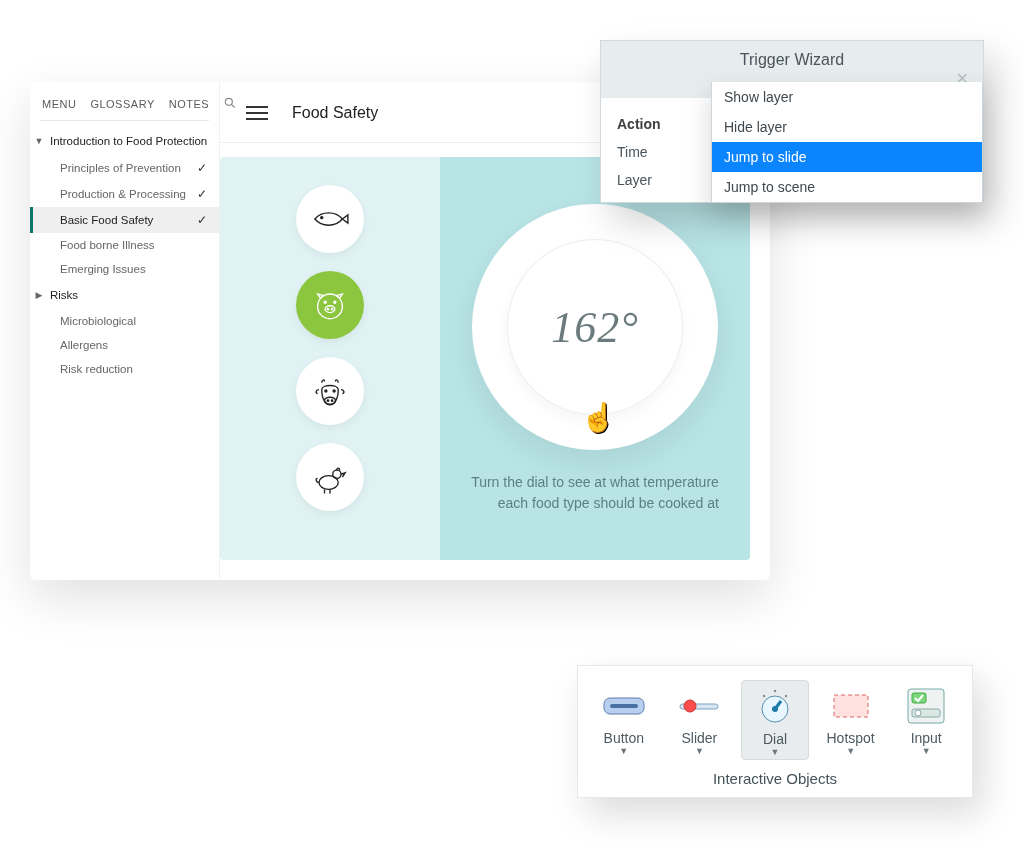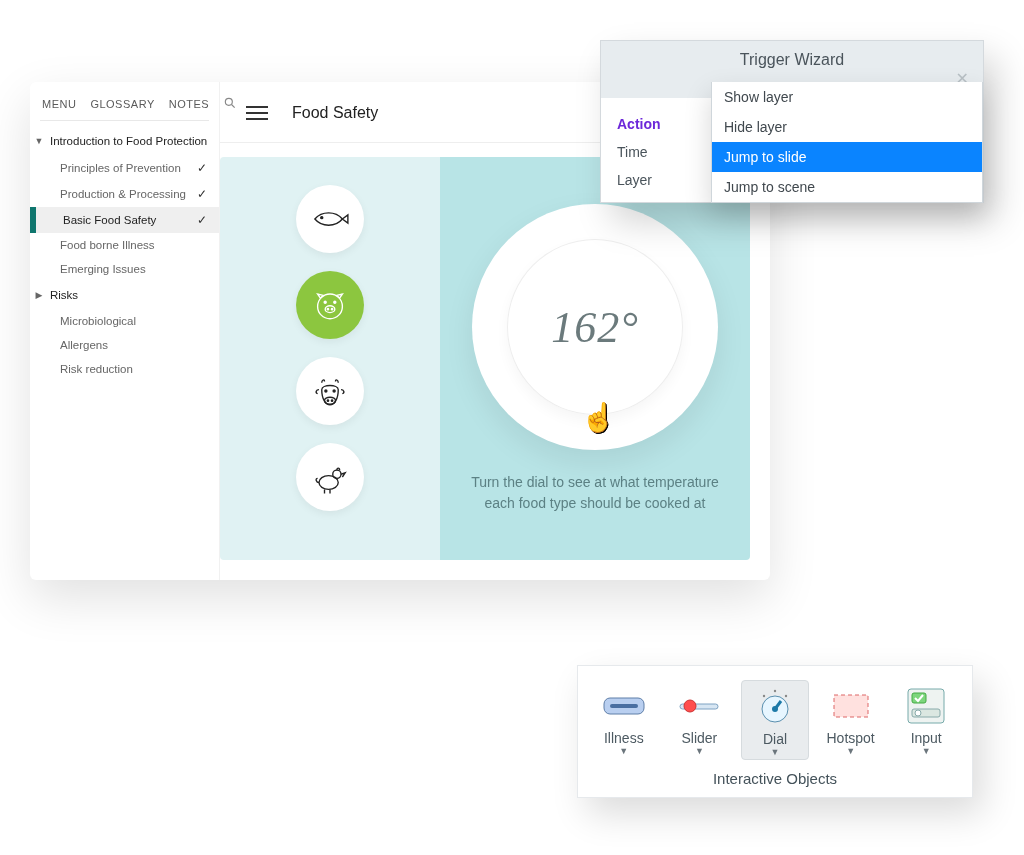--- a/index.html
+++ b/index.html
@@ -51,21 +51,21 @@
     display:flex; align-items:center;
     padding: 6px 12px 6px 30px;
     font-size: 11.5px;
     color:#666;
     cursor: pointer;
   }
   .item-row .check { margin-left:auto; font-size:12px; color:#333; }
   .item-row.active {
     background:#efefef;
     color:#222;
-    border-left:6px solid #0f766e;
+    border-left:3px solid #0f766e;
     padding-left:27px;
     font-weight:500;
   }
   .stage { flex:1; display:flex; flex-direction:column; }
   .stage-header {
     display:flex; align-items:center; gap:16px;
     padding: 22px 26px 20px;
     border-bottom:1px solid #eee;
   }
   .hamb { display:flex; flex-direction:column; gap:4px; cursor:pointer;}
@@ -116,21 +116,21 @@
   }
   .temp { font-family: Georgia, 'Times New Roman', serif; font-style:italic; font-size:44px; color:#6b7a7c; letter-spacing:1px;}
   .hand-cursor{
     position:absolute; left:50%; transform:translateX(-40%);
     bottom:16px; font-size:28px;
     filter: drop-shadow(1px 1px 0 #000);
   }
   .hint {
     margin-top:22px;
     font-size:14px; color:#5c8184;
-    text-align:center; line-height:1.45;
+    text-align:right; line-height:1.45;
     max-width:320px;
   }
 
   
   .trigger {
     position:absolute;
     left:600px; top:40px;
     width:384px;
     background:#fff;
     border:1px solid #d4d9dd;
@@ -143,21 +143,21 @@
     font-size:16px;
     display:flex; align-items:center;flex-direction:column;
   }
   .trigger-title .x{ margin-left:auto; color:#b8c0c5; cursor:pointer;}
   .trigger-body{ display:flex; padding:12px 0 14px;}
   .field-labels{
     width:110px; padding:6px 0 0 16px;
     display:flex; flex-direction:column; gap:12px;
     font-size:14px;
   }
-  .field-labels .lab.active{ font-weight:700; color:#6d28d9;}
+  .field-labels .lab.active{ font-weight:700; color:#404040;}
   .field-area{ flex:1; padding-right:14px; position:relative;}
   .combo{
     border:1px solid #7ea6bf;
     height:28px;
     display:flex; align-items:center;
     padding:0 8px;
     position:relative;
   }
   .combo .sel-text{
     background:#0a72d8; color:#fff;
@@ -363,21 +363,21 @@
 <div class="toolbar">
   <div class="tool-row">
 
     <div class="tool">
       <div class="ico">
         <svg width="44" height="28" viewBox="0 0 44 28">
             <rect x="2" y="6" rx="6" ry="6" width="40" height="16" fill="#b9cff0" stroke="#5e7ea8"></rect>
             <rect x="8" y="12" width="28" height="4" rx="2" fill="#4a6fa1"></rect>
           </svg>
       </div>
-      <div class="lbl">Illness</div>
+      <div class="lbl">Button</div>
       <div class="dd">▼</div>
     </div>
 
     <div class="tool">
       <div class="ico">
         <svg width="50" height="28" viewBox="0 0 50 28">
             <rect x="6" y="12" width="38" height="5" rx="2.5" fill="#d7e6f3" stroke="#7ea2c2"></rect>
             <circle cx="16" cy="14" r="6" fill="#ff4d4d" stroke="#c33"></circle>
           </svg>
       </div>

